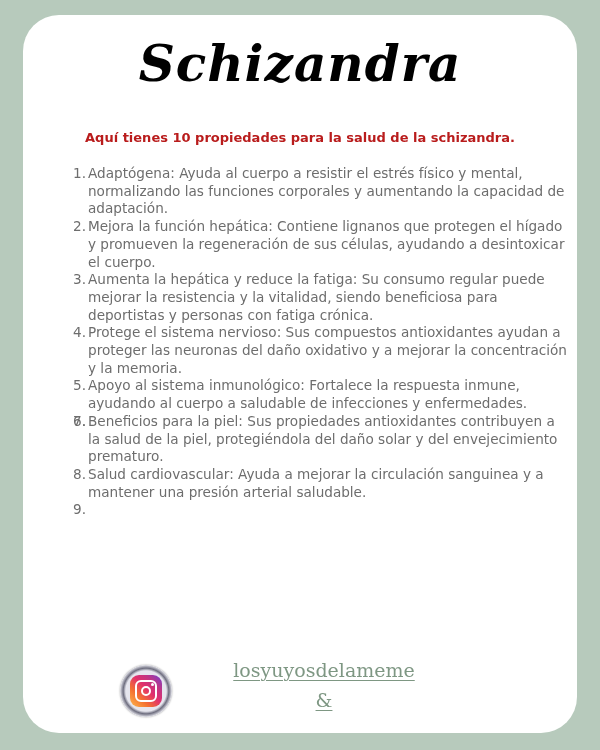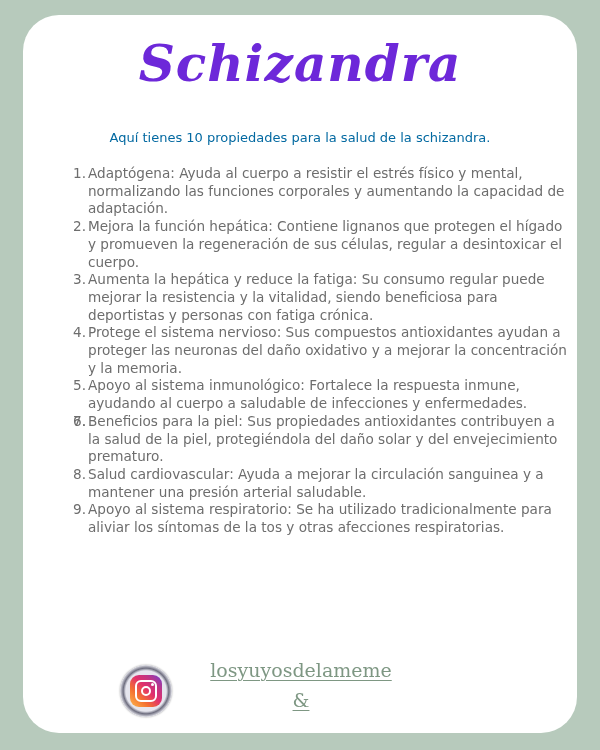--- a/index.html
+++ b/index.html
@@ -26,33 +26,34 @@
     .title {
       position: absolute;
       left: 0;
       right: 0;
       top: 14px;
       text-align: center;
       font-family: "DejaVu Serif", serif;
       font-style: italic;
       font-weight: bold;
       font-size: 50px;
-      color: #6d28d9;
+      color: #000000;
       letter-spacing: 1px;
       line-height: 70px;
     }
     .subtitle {
       position: absolute;
       left: 0;
       right: 0;
       top: 115px;
       text-align: center;
       font-size: 13px;
-      color: #0369a1;
+      color: #b91c1c;
       line-height: 16px;
+      font-weight: bold;
     }
     .list {
       position: absolute;
       left: 38px;
       top: 150px;
       width: 510px;
       margin: 0;
       padding: 0;
       list-style: none;
     }
@@ -121,21 +122,21 @@
       right: 8px;
       top: 8px;
       width: 3px;
       height: 3px;
       border-radius: 50%;
       background: #fff;
       z-index: 2;
     }
     .links {
       position: absolute;
-      left: 148px;
+      left: 171px;
       top: 12px;
       width: 260px;
       text-align: center;
       font-family: "DejaVu Serif", serif;
       font-size: 19px;
       color: #7e9783;
       line-height: 30px;
     }
     .links a, .links span {
       color: #7e9783;
@@ -147,28 +148,28 @@
   </style>
 </head>
 <body>
 
 <div class="card">
   <div class="title">Schizandra</div>
   <div class="subtitle">Aquí tienes 10 propiedades para la salud de la schizandra.</div>
 
   <ol class="list">
     <li class="list-item"><span class="list-num">1.</span><span>Adaptógena: Ayuda al cuerpo a resistir el estrés físico y mental, normalizando las funciones corporales y aumentando la capacidad de adaptación.</span></li>
-    <li class="list-item"><span class="list-num">2.</span><span>Mejora la función hepática: Contiene lignanos que protegen el hígado y promueven la regeneración de sus células, regular a desintoxicar el cuerpo.</span></li>
+    <li class="list-item"><span class="list-num">2.</span><span>Mejora la función hepática: Contiene lignanos que protegen el hígado y promueven la regeneración de sus células, ayudando a desintoxicar el cuerpo.</span></li>
     <li class="list-item"><span class="list-num">3.</span><span>Aumenta la hepática y reduce la fatiga: Su consumo regular puede mejorar la resistencia y la vitalidad, siendo beneficiosa para deportistas y personas con fatiga crónica.</span></li>
     <li class="list-item"><span class="list-num">4.</span><span>Protege el sistema nervioso: Sus compuestos antioxidantes ayudan a proteger las neuronas del daño oxidativo y a mejorar la concentración y la memoria.</span></li>
     <li class="list-item"><span class="list-num">5.</span><span>Apoyo al sistema inmunológico: Fortalece la respuesta inmune, ayudando al cuerpo a saludable de infecciones y enfermedades.</span></li>
     <li class="list-item"><span class="list-num">6.</span></li>
     <li class="list-item"><span class="list-num">7.</span><span>Beneficios para la piel: Sus propiedades antioxidantes contribuyen a la salud de la piel, protegiéndola del daño solar y del envejecimiento prematuro.</span></li>
     <li class="list-item"><span class="list-num">8.</span><span>Salud cardiovascular: Ayuda a mejorar la circulación sanguinea y a mantener una presión arterial saludable.</span></li>
-    <li class="list-item"><span class="list-num">9.</span><span>Apoyo al sistema respiratorio: Se ha utilizado tradicionalmente para aliviar los síntomas de la tos y otras afecciones respiratorias.</span></li>
+    <li class="list-item"><span class="list-num">9.</span></li>
   </ol>
 
   <div class="footer">
     <div class="ig-badge">
       <div class="ig-logo">
           <span class="ig-dot"></span>
         </div>
     </div>
     <div class="links">
       <a>losyuyosdelameme</a>

